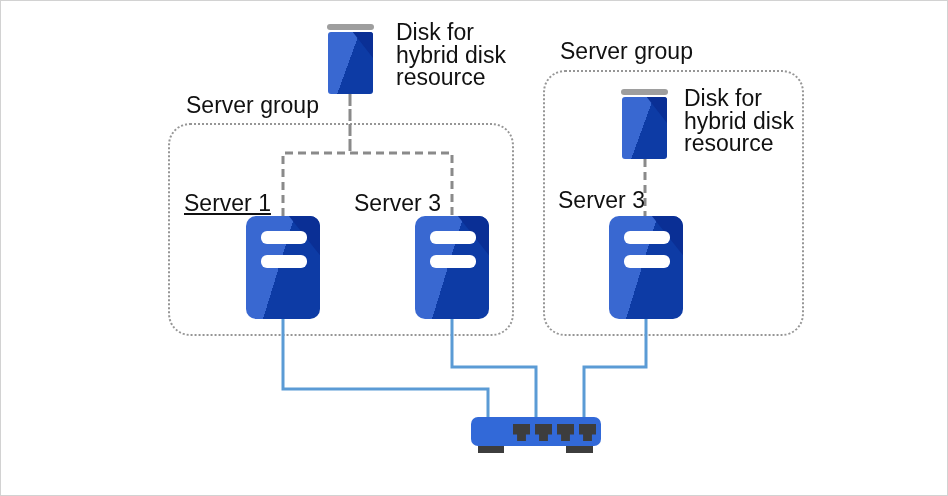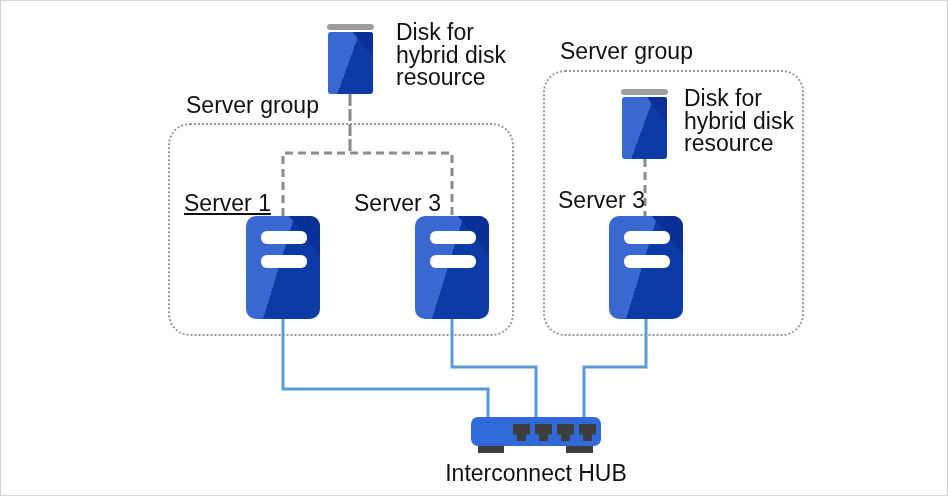--- a/index.html
+++ b/index.html
@@ -115,15 +115,14 @@
   </div>
 
   <div class="hub">
     <div class="port" style="left:42px;"></div>
     <div class="port" style="left:64px;"></div>
     <div class="port" style="left:86px;"></div>
     <div class="port" style="left:108px;"></div>
     <div class="foot" style="left:7px;width:26px;"></div>
     <div class="foot" style="left:95px;width:27px;"></div>
   </div>
-  <div class="lbl center" style="left:443px;top:461px;width:184px;">Interconnect HUB</div>
 
 </div>
 
 </body></html>

